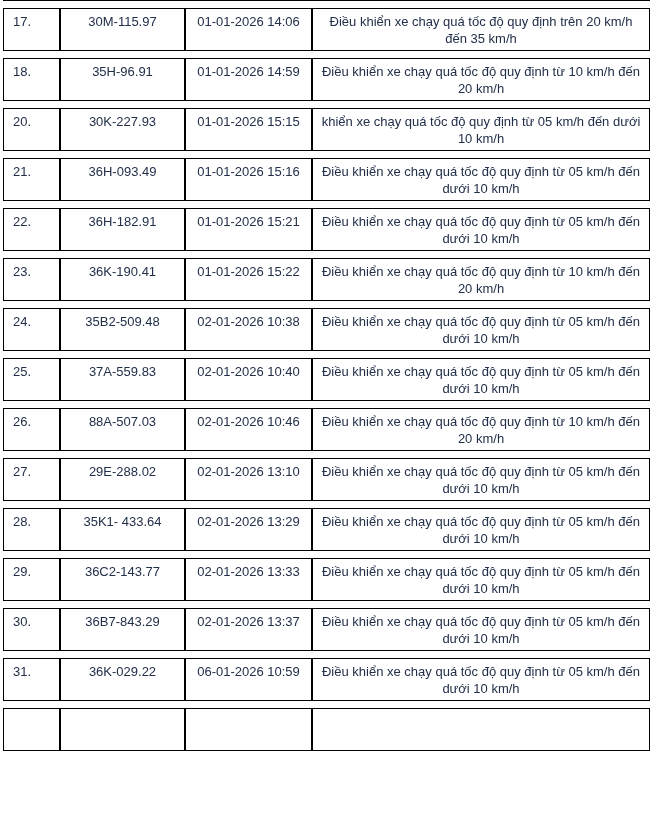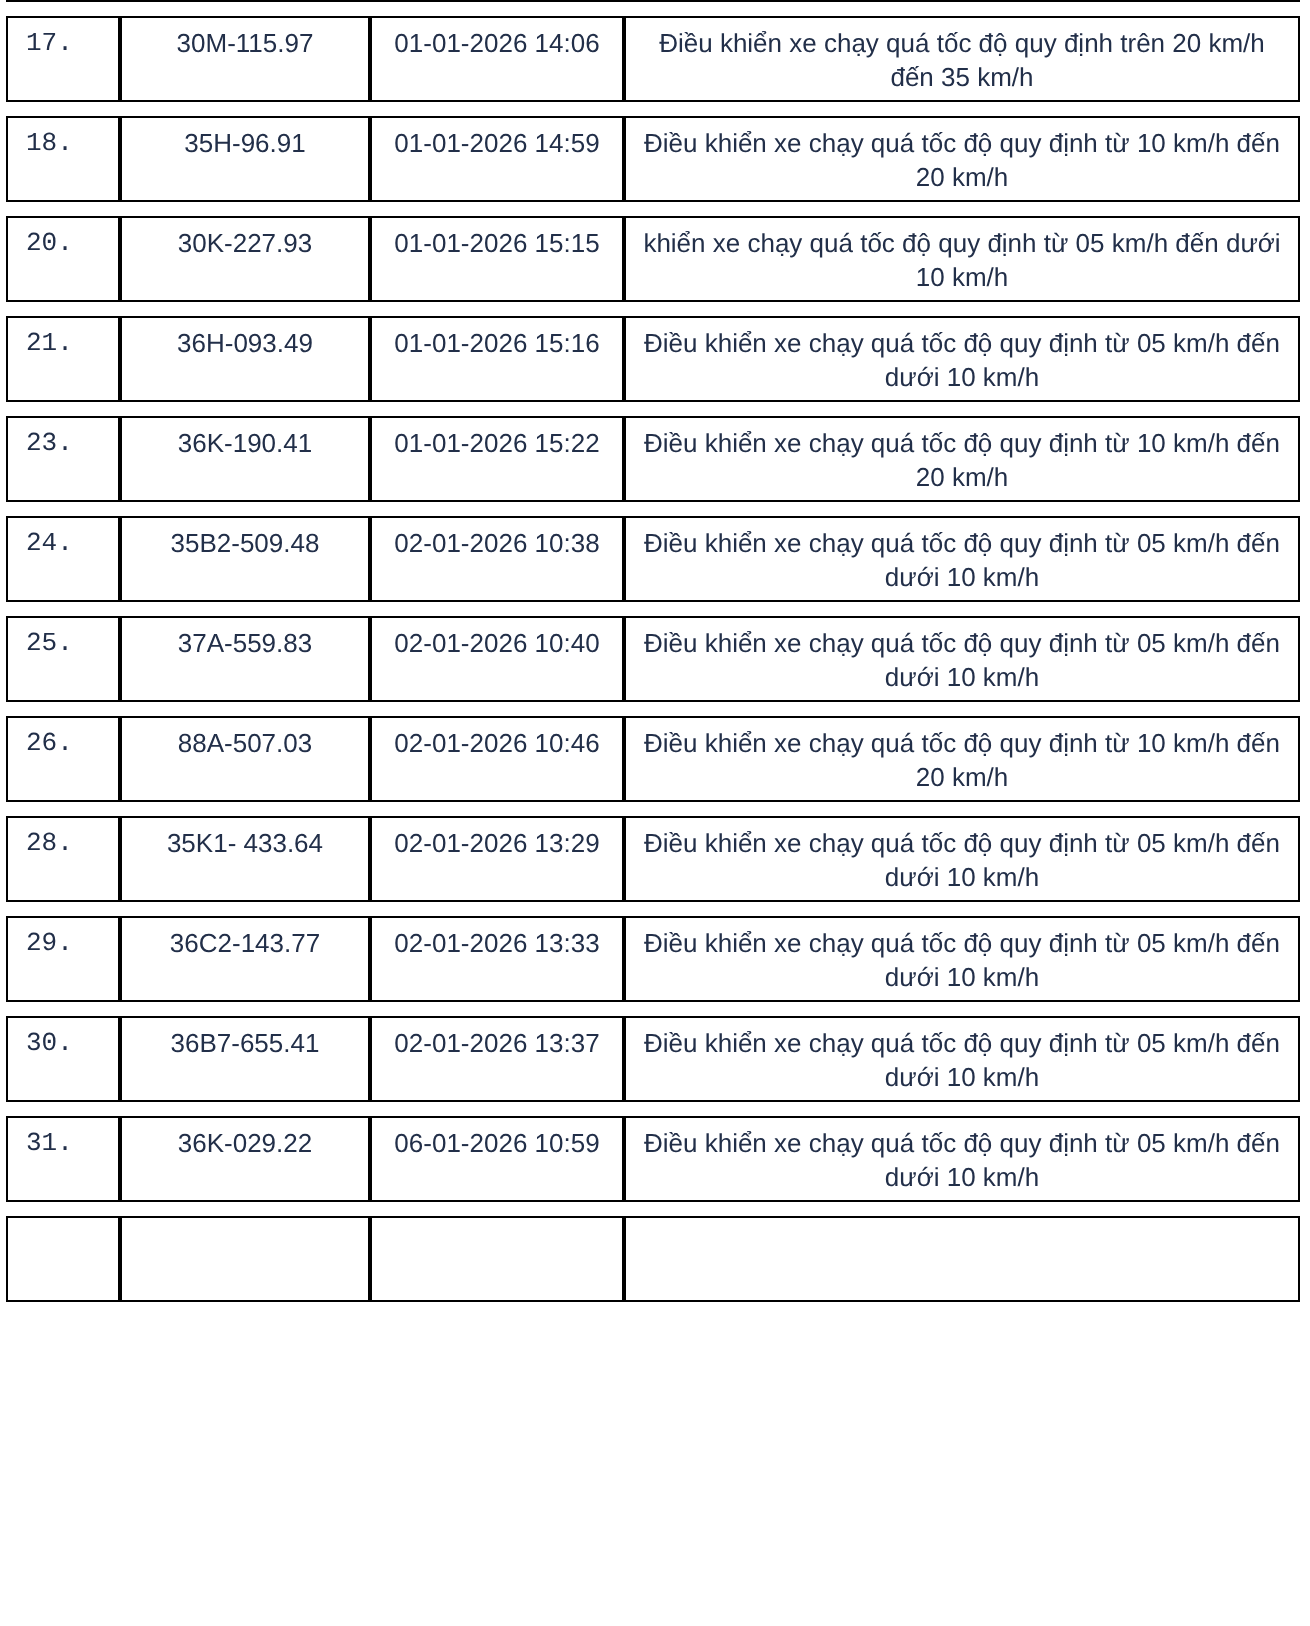--- a/index.html
+++ b/index.html
@@ -41,21 +41,20 @@
     line-height: 17px;
     color: #222f49;
     text-align: center;
     height: 43px;
     overflow: hidden;
     word-wrap: break-word;
   }
   td.cell-no {
     text-align: left;
     padding-left: 9px;
-    font-family: Liberation Mono, monospace;
   }
   tr.last-data-row td { height: 47px; }
   tr.partial td { height: 43px; }
 </style>
 </head>
 <body>
 
 <div class="viewport">
   <table class="violations">
     <colgroup>
@@ -90,20 +89,26 @@
     <td>01-01-2026 15:15</td>
     <td>khiển xe chạy quá tốc độ quy định từ 05 km/h đến dưới 10 km/h</td>
   </tr>
         <tr>
     <td class="cell-no">21.</td>
     <td>36H-093.49</td>
     <td>01-01-2026 15:16</td>
     <td>Điều khiển xe chạy quá tốc độ quy định từ 05 km/h đến dưới 10 km/h</td>
   </tr>
         <tr>
+    <td class="cell-no">22.</td>
+    <td>36H-182.91</td>
+    <td>01-01-2026 15:21</td>
+    <td>Điều khiển xe chạy quá tốc độ quy định từ 05 km/h đến dưới 10 km/h</td>
+  </tr>
+        <tr>
     <td class="cell-no">23.</td>
     <td>36K-190.41</td>
     <td>01-01-2026 15:22</td>
     <td>Điều khiển xe chạy quá tốc độ quy định từ 10 km/h đến 20 km/h</td>
   </tr>
         <tr>
     <td class="cell-no">24.</td>
     <td>35B2-509.48</td>
     <td>02-01-2026 10:38</td>
     <td>Điều khiển xe chạy quá tốc độ quy định từ 05 km/h đến dưới 10 km/h</td>
@@ -114,34 +119,40 @@
     <td>02-01-2026 10:40</td>
     <td>Điều khiển xe chạy quá tốc độ quy định từ 05 km/h đến dưới 10 km/h</td>
   </tr>
         <tr>
     <td class="cell-no">26.</td>
     <td>88A-507.03</td>
     <td>02-01-2026 10:46</td>
     <td>Điều khiển xe chạy quá tốc độ quy định từ 10 km/h đến 20 km/h</td>
   </tr>
         <tr>
+    <td class="cell-no">27.</td>
+    <td>29E-288.02</td>
+    <td>02-01-2026 13:10</td>
+    <td>Điều khiển xe chạy quá tốc độ quy định từ 05 km/h đến dưới 10 km/h</td>
+  </tr>
+        <tr>
     <td class="cell-no">28.</td>
     <td>35K1- 433.64</td>
     <td>02-01-2026 13:29</td>
     <td>Điều khiển xe chạy quá tốc độ quy định từ 05 km/h đến dưới 10 km/h</td>
   </tr>
         <tr>
     <td class="cell-no">29.</td>
     <td>36C2-143.77</td>
     <td>02-01-2026 13:33</td>
     <td>Điều khiển xe chạy quá tốc độ quy định từ 05 km/h đến dưới 10 km/h</td>
   </tr>
         <tr>
     <td class="cell-no">30.</td>
-    <td>36B7-655.41</td>
+    <td>36B7-843.29</td>
     <td>02-01-2026 13:37</td>
     <td>Điều khiển xe chạy quá tốc độ quy định từ 05 km/h đến dưới 10 km/h</td>
   </tr>
         <tr>
     <td class="cell-no">31.</td>
     <td>36K-029.22</td>
     <td>06-01-2026 10:59</td>
     <td>Điều khiển xe chạy quá tốc độ quy định từ 05 km/h đến dưới 10 km/h</td>
   </tr>
         <tr class="partial">

